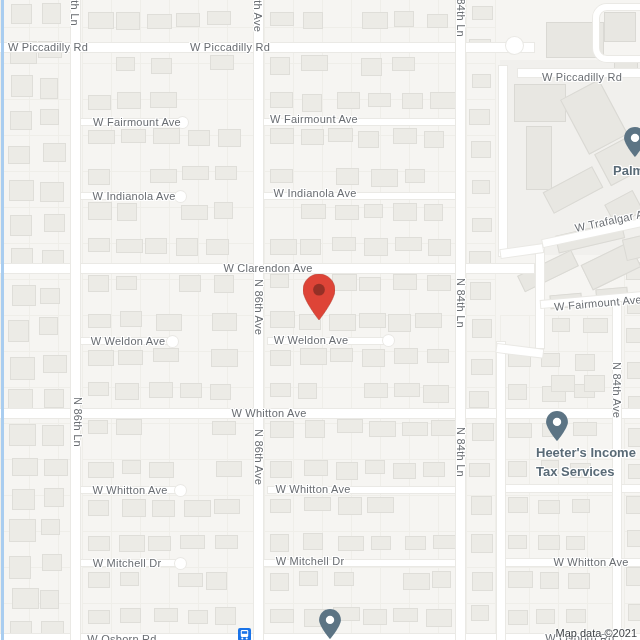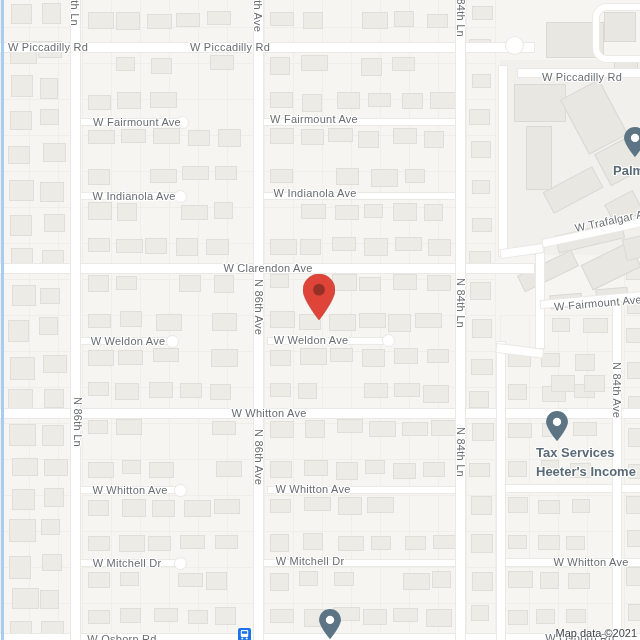--- a/index.html
+++ b/index.html
@@ -404,22 +404,22 @@
   </div>
   <div class="poi-lbl" style="left:613px;top:161px">Palm</div>
 
   <div class="pin" style="left:546px;top:411px">
     <svg width="22" height="30" viewBox="0 0 24 33">
       <path d="M12 0C5.4 0 0 5.4 0 12c0 7 12 21 12 21s12-14 12-21C24 5.4 18.6 0 12 0z" fill="#5C7484"></path>
       <circle cx="12" cy="12" r="4.6" fill="#fff"></circle>
     </svg>
   </div>
   <div class="poi-lbl" style="left:536px;top:443px">
+    <div>Heeter's Income</div>
     <div>Tax Services</div>
-    <div>Heeter's Income</div>
   </div>
 
   <div class="pin" style="left:319px;top:609px">
     <svg width="22" height="30" viewBox="0 0 24 33">
       <path d="M12 0C5.4 0 0 5.4 0 12c0 7 12 21 12 21s12-14 12-21C24 5.4 18.6 0 12 0z" fill="#5C7484"></path>
       <circle cx="12" cy="12" r="4.6" fill="#fff"></circle>
     </svg>
   </div>
 
   <div class="transit" style="left:238px;top:627px">

